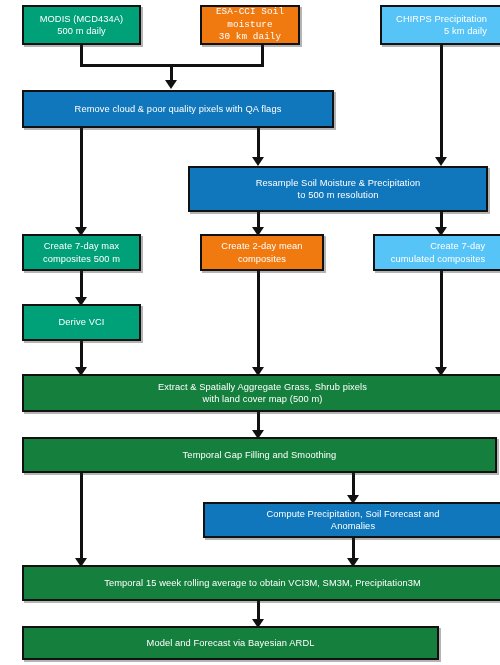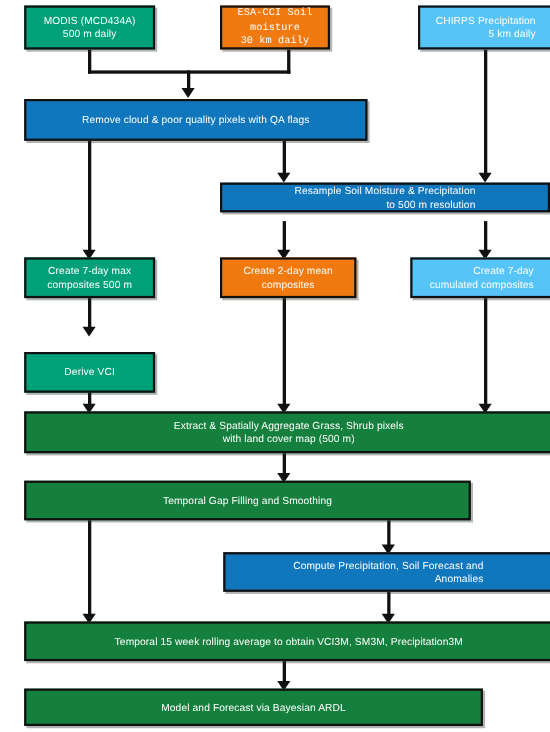--- a/index.html
+++ b/index.html
@@ -31,21 +31,21 @@
     font-size: 9.3px;
     line-height: 12.5px;
     letter-spacing: 0.1px;
     padding: 2px 4px;
     white-space: pre-line;
     box-shadow: 2px 2px 0 rgba(40,40,40,0.35);
   }
   .c-teal   { background: #00a079; }
   .c-orange { background: #f07a10; }
   .c-sky    { background: #57c4f7; text-align: right; }
-  .c-blue   { background: #1177bd; text-align: right; }
+  .c-blue   { background: #1177bd; }
   .c-green  { background: #15803d; }
 
   
   .conn {
     position: absolute;
     background: #111111;
   }
   .vline { width: 3px; }
   .hline { height: 3px; }
   .arrow {
@@ -112,36 +112,36 @@
 
   <div class="node c-teal" style="left:10px;  top:5px;   width:119px; height:40px;">MODIS (MCD434A)
 500 m daily</div>
   <div class="node c-orange" style="left:188px; top:5px;   width:100px; height:40px;font-family:Liberation Mono, monospace;">ESA-CCI Soil moisture
 30 km daily</div>
   <div class="node c-sky" style="left:368px; top:5px;   width:123px; height:40px;">CHIRPS Precipitation
 5 km daily</div>
 
   <div class="node c-blue" style="left:10px;  top:90px;  width:312px; height:38px;">Remove cloud &amp; poor quality pixels with QA flags</div>
 
-  <div class="node c-blue" style="left:188px; top:166px; width:300px; height:27px;">Resample Soil Moisture &amp; Precipitation
+  <div class="node c-blue" style="left:176px; top:166px; width:300px; height:46px;">Resample Soil Moisture &amp; Precipitation
 to 500 m resolution</div>
 
   <div class="node c-teal" style="left:10px;  top:234px; width:119px; height:37px;">Create 7-day max
 composites 500 m</div>
   <div class="node c-orange" style="left:188px; top:234px; width:124px; height:37px;">Create 2-day mean
 composites</div>
   <div class="node c-sky" style="left:361px; top:234px; width:130px; height:37px;">Create 7-day
 cumulated composites</div>
 
-  <div class="node c-teal" style="left:10px;  top:320px; width:119px; height:37px;">Derive VCI</div>
+  <div class="node c-teal" style="left:10px;  top:304px; width:119px; height:37px;">Derive VCI</div>
 
   <div class="node c-green" style="left:10px; top:374px; width:481px; height:38px;">Extract &amp; Spatially Aggregate Grass, Shrub pixels
 with land cover map (500 m)</div>
 
-  <div class="node c-green" style="left:10px;  top:437px; width:406px; height:36px;">Temporal Gap Filling and Smoothing</div>
+  <div class="node c-green" style="left:10px;  top:437px; width:475px; height:36px;">Temporal Gap Filling and Smoothing</div>
 
   <div class="node c-blue" style="left:191px; top:502px; width:300px; height:36px;">Compute Precipitation, Soil Forecast and
 Anomalies</div>
 
   <div class="node c-green" style="left:10px; top:565px; width:481px; height:36px;">Temporal 15 week rolling average to obtain VCI3M, SM3M, Precipitation3M</div>
 
   <div class="node c-green" style="left:10px; top:626px; width:417px; height:34px;">Model and Forecast via Bayesian ARDL</div>
 
 </div>
 

